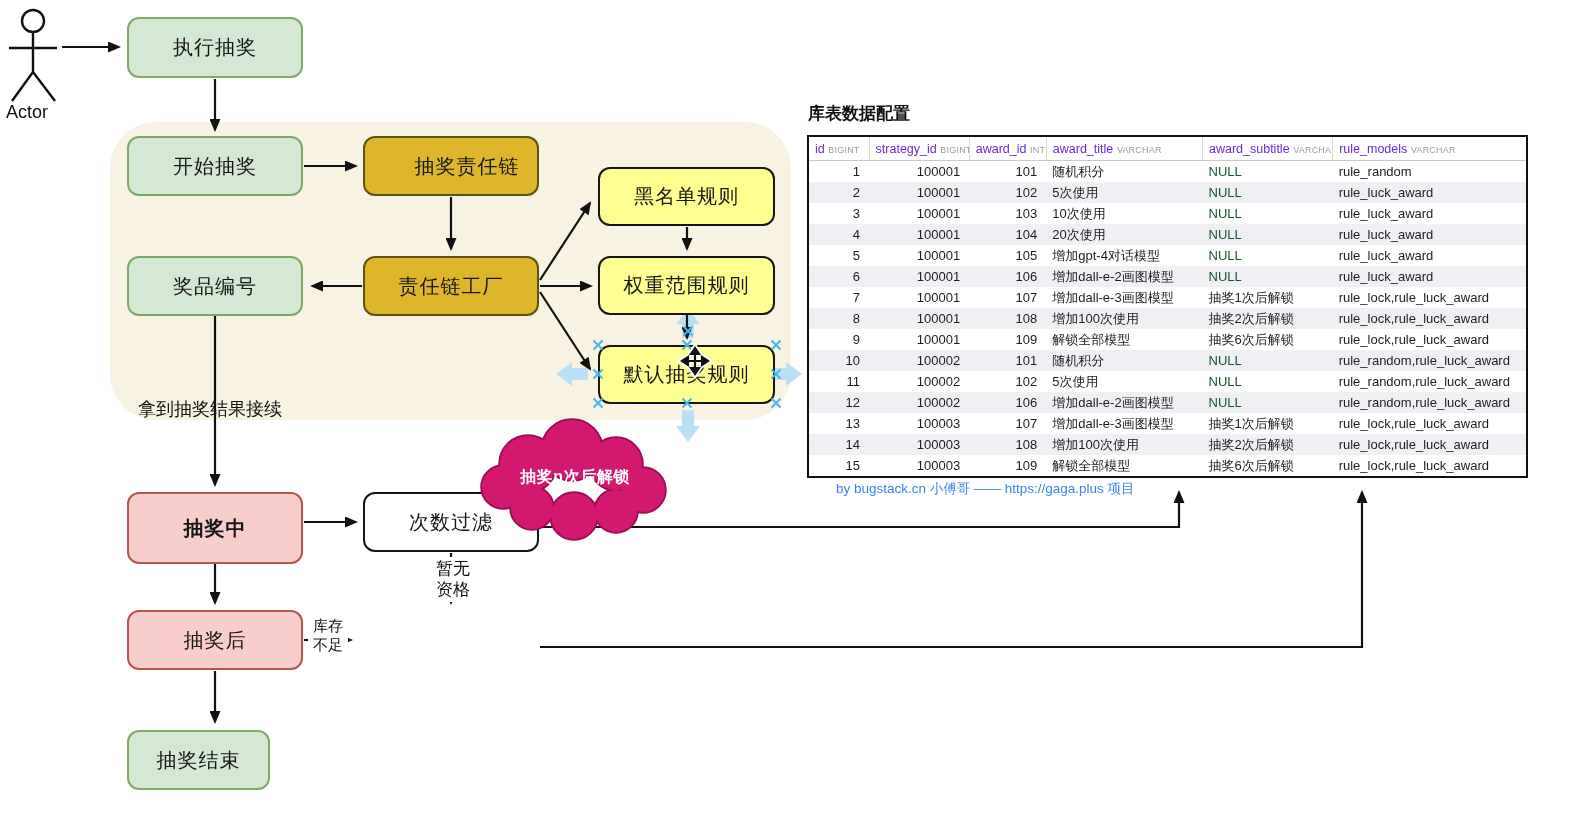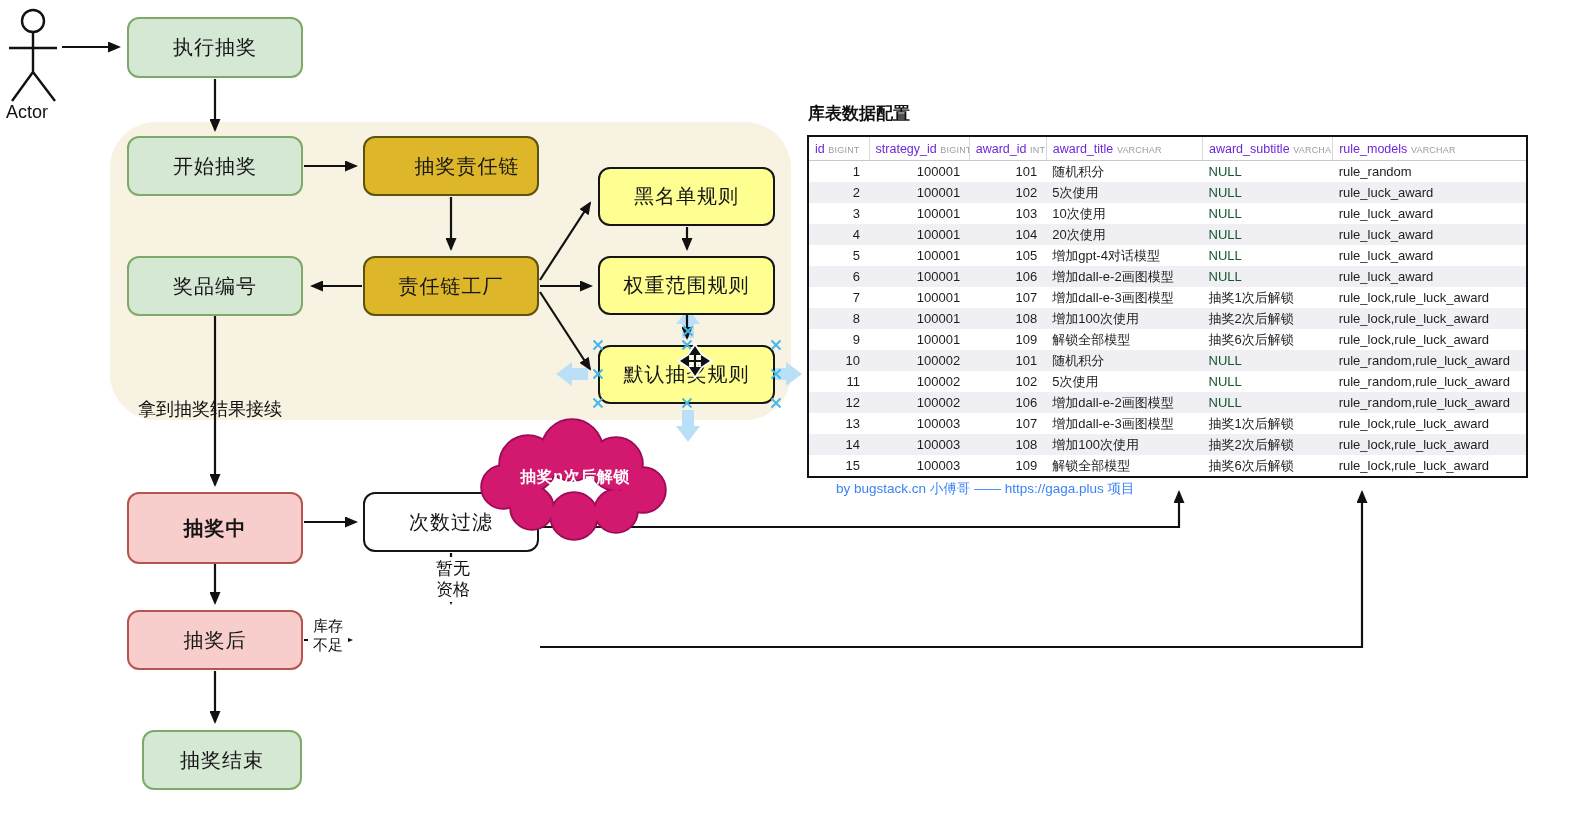--- a/index.html
+++ b/index.html
@@ -91,21 +91,21 @@
   <div class="node green" style="left:127px;top:136px;width:176px;height:60px;">开始抽奖</div>
   <div class="node gold" style="left:363px;top:136px;width:176px;height:60px;padding-left:32px;">抽奖责任链</div>
   <div class="node gold" style="left:363px;top:256px;width:176px;height:60px;">责任链工厂</div>
   <div class="node green" style="left:127px;top:256px;width:176px;height:60px;">奖品编号</div>
   <div class="node yellow" style="left:598px;top:167px;width:177px;height:59px;">黑名单规则</div>
   <div class="node yellow" style="left:598px;top:256px;width:177px;height:59px;">权重范围规则</div>
   <div class="node yellow" style="left:598px;top:345px;width:177px;height:59px;">默认抽奖规则</div>
   <div class="node pinkbx" style="left:127px;top:492px;width:176px;height:72px;font-weight:bold;">抽奖中</div>
   <div class="node whitebx" style="left:363px;top:492px;width:176px;height:60px;">次数过滤</div>
   <div class="node pinkbx" style="left:127px;top:610px;width:176px;height:60px;">抽奖后</div>
-  <div class="node green" style="left:127px;top:730px;width:160px;height:60px;margin-left:15px;">抽奖结束</div>
+  <div class="node green" style="left:127px;top:730px;width:143px;height:60px;">抽奖结束</div>
 
   <div class="actor-label">Actor</div>
 
   <div class="lbl" style="left:138px;top:398px;width:152px;font-size:18px;text-align:left;">拿到抽奖结果接续</div>
   <div class="lbl masked" style="left:431px;top:557px;width:40px;font-size:17px;">
     <div>暂无</div>
     <div>资格</div>
   </div>
   <div class="lbl masked" style="left:308px;top:616px;width:36px;font-size:15px;">
     <div>库存</div>

